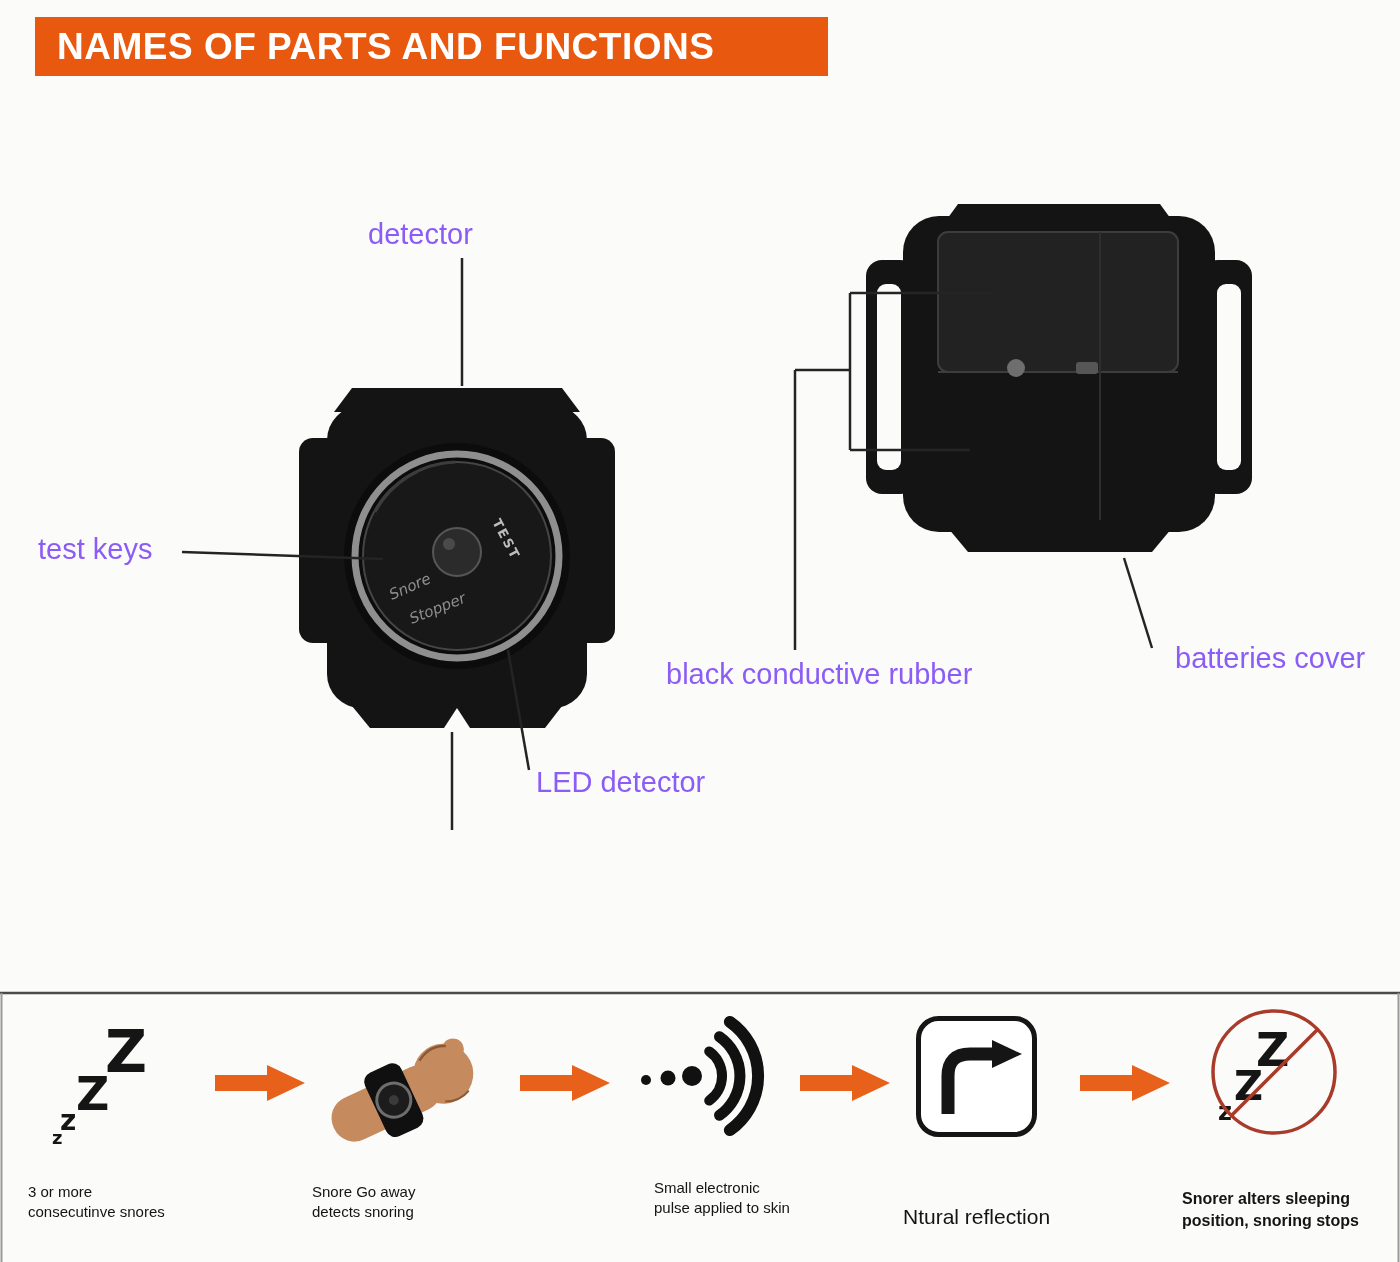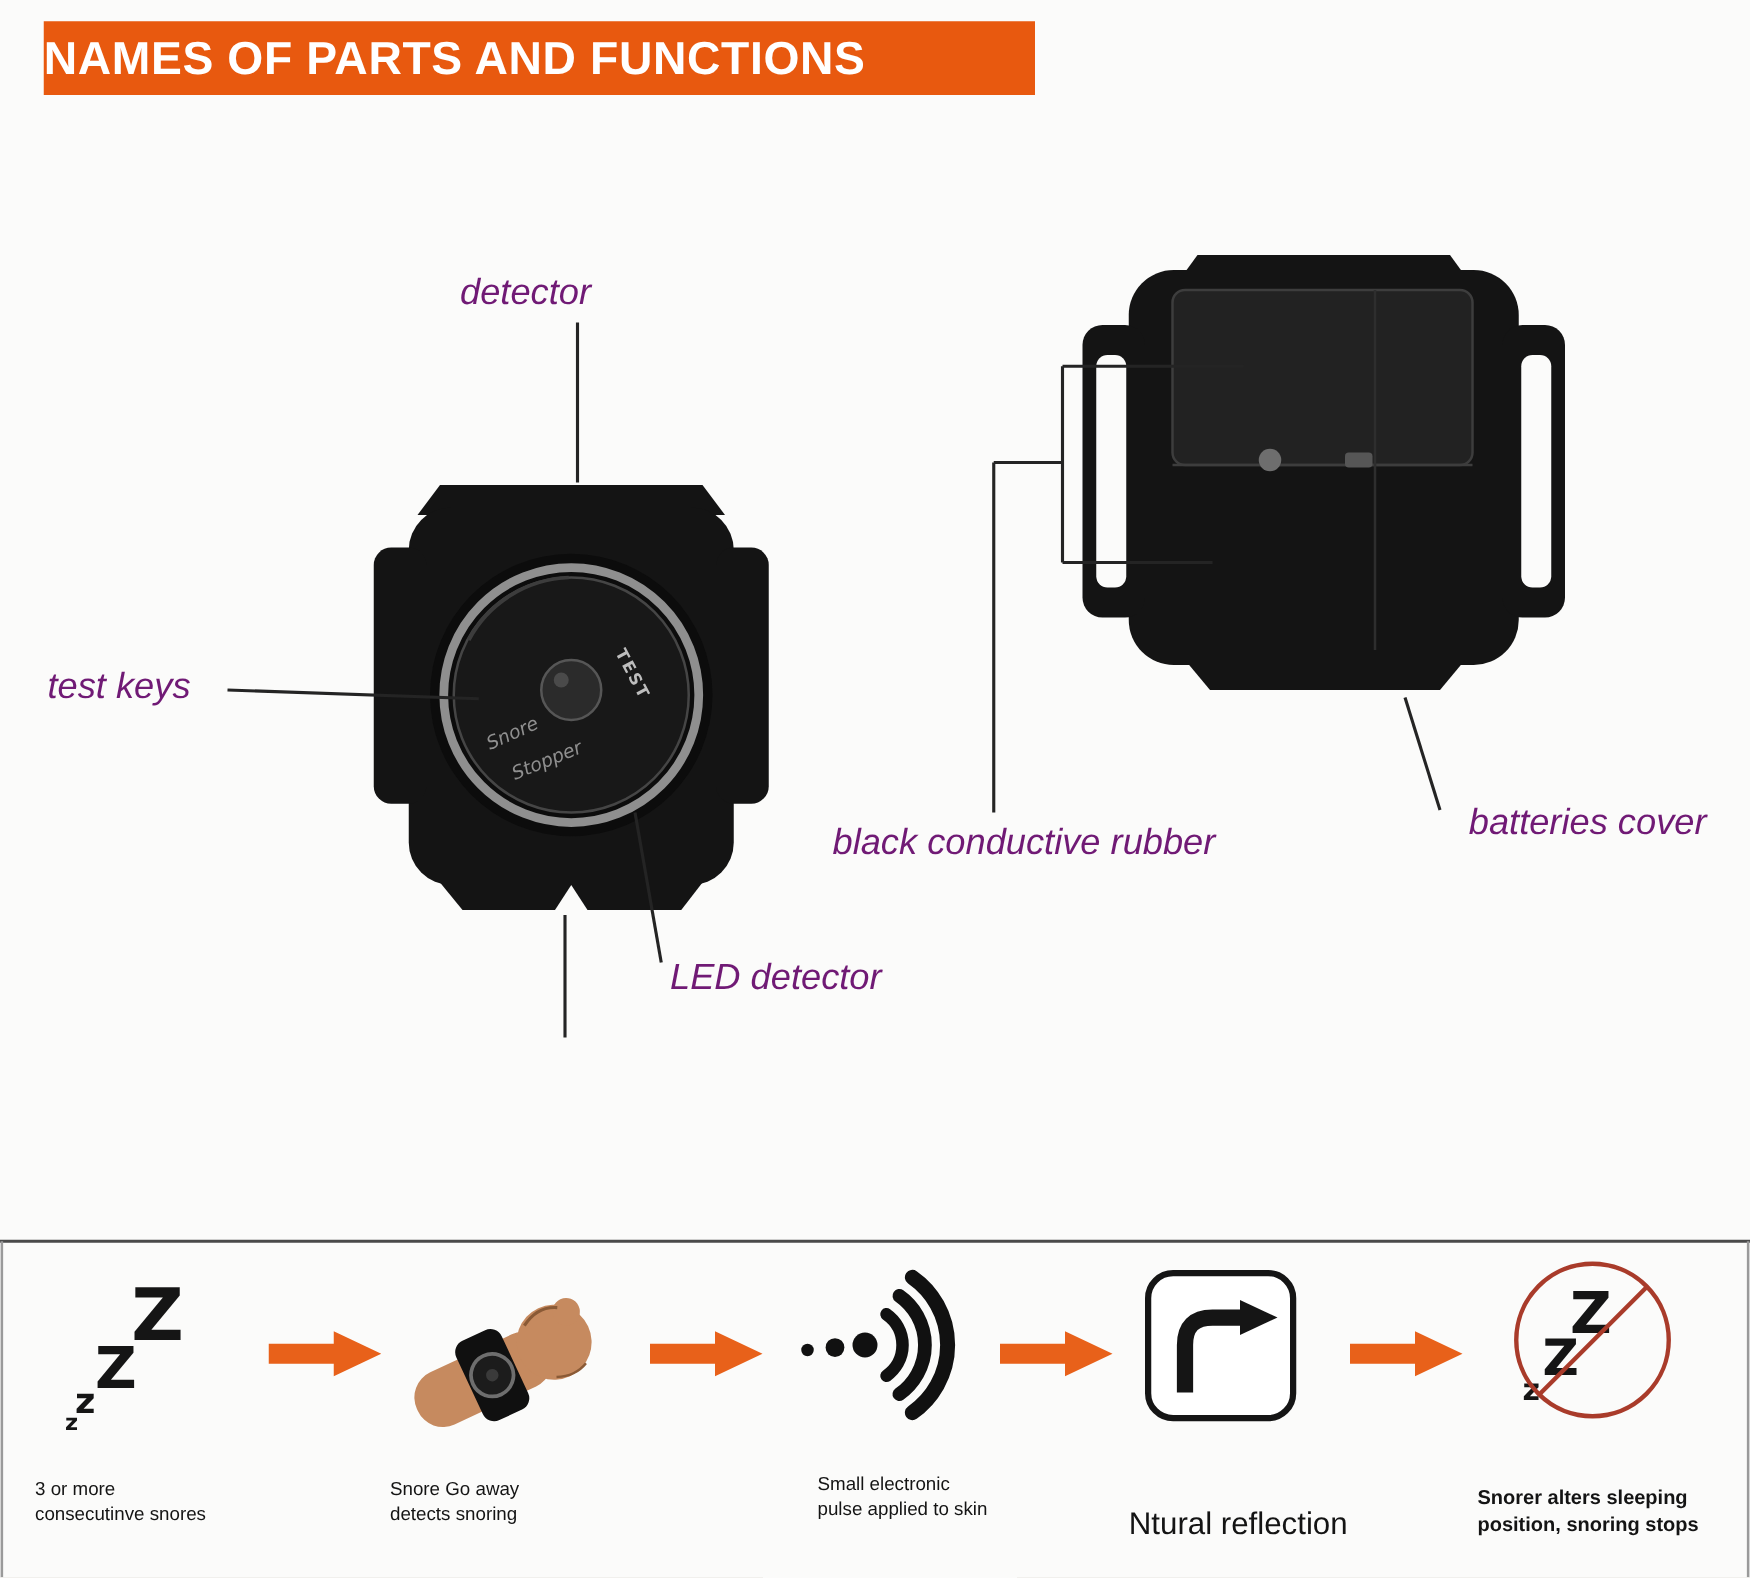--- a/index.html
+++ b/index.html
@@ -3,30 +3,30 @@
 <meta charset="utf-8">
 <style>
   html,body{margin:0;padding:0;background:#e9e7e3;}
   .page{
     position:relative;width:1400px;height:1262px;background:#fbfbfa;
     overflow:hidden;font-family:"Liberation Sans",sans-serif;color:#1b1b1b;
   }
   .banner{
     position:absolute;left:35px;top:17px;width:793px;height:59px;
     background:#e8590f;color:#ffffff;font-size:37px;font-weight:700;
-    line-height:59px;box-sizing:border-box;letter-spacing:.5px;
+    line-height:59px;padding-left:22px;box-sizing:border-box;letter-spacing:.5px;
     font-family:"Liberation Sans",sans-serif;
   }
   svg.overlay{position:absolute;left:0;top:0;}
-  .part-label{position:absolute;font-size:29px;color:#701a75;font-style:italic;}
+  .part-label{position:absolute;font-size:29px;color:#8b5cf6;}
   .caption{
     position:absolute;font-size:15px;font-weight:400;color:#141414;
     line-height:1.35;white-space:pre-line;
   }
-  .caption.c4{font-size:25px;font-weight:500;}
+  .caption.c4{font-size:21px;font-weight:500;}
   .caption.c5{font-size:16px;font-weight:700;}
   .dev{fill:#141414;}
   .hole{fill:#fbfbfa;}
   .conn{stroke:#242424;stroke-width:2.5;fill:none;}
   text{font-family:"DejaVu Sans","Liberation Sans",sans-serif;}
   .zglyph{font-weight:700;fill:#151515;}
 </style>
 </head>
 <body>
 

